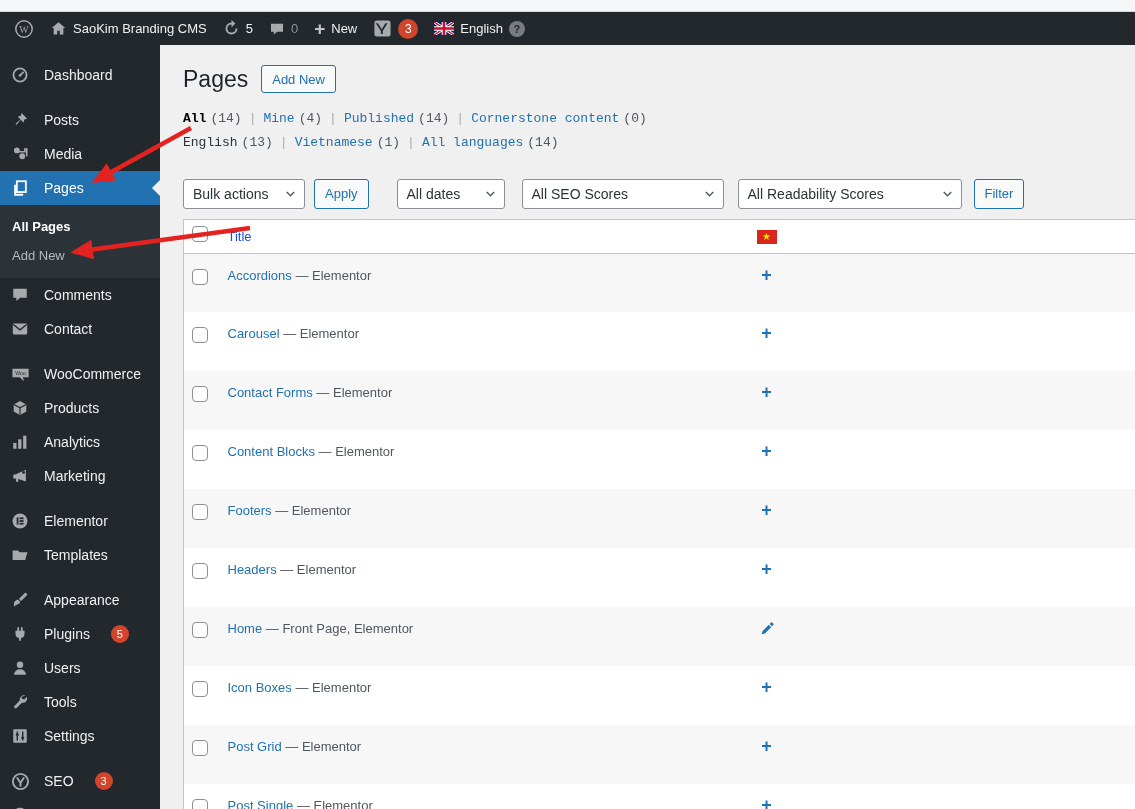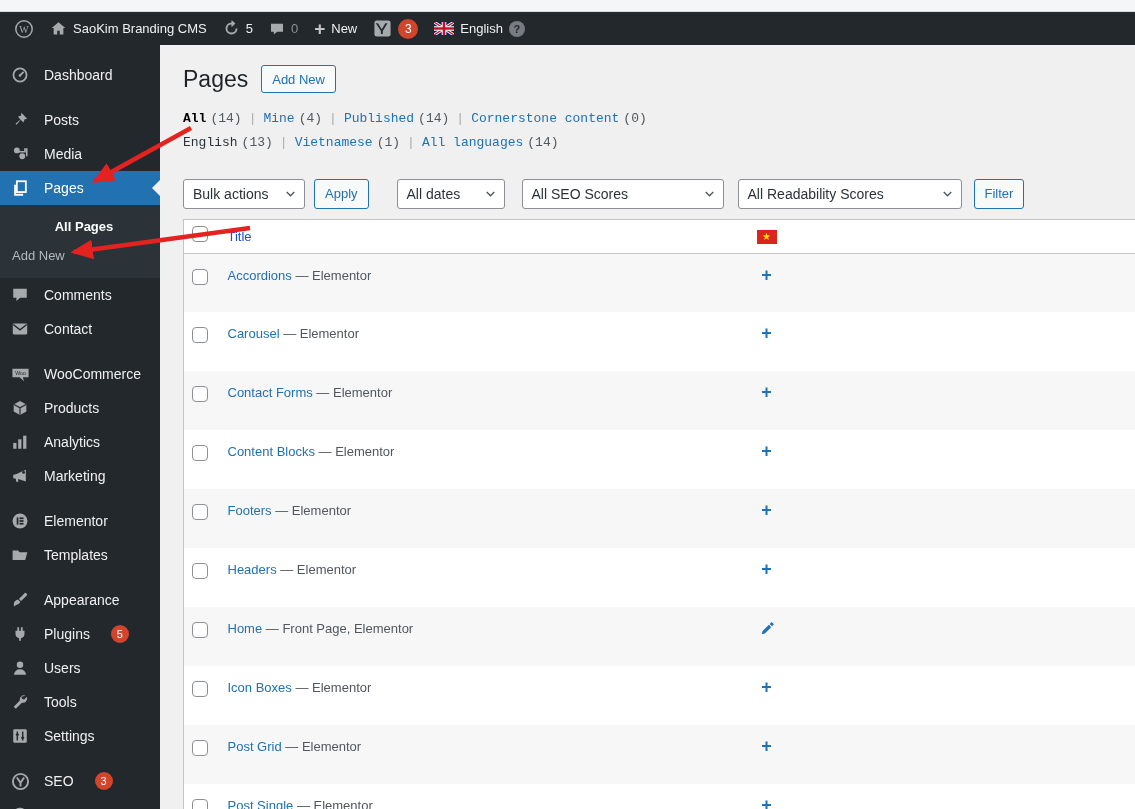--- a/index.html
+++ b/index.html
@@ -45,21 +45,21 @@
   .menu-label { white-space:nowrap; }
   .menu-sep { height:11px; list-style:none; }
   .menu-item.active { background:#2271b1; color:#fff; }
   .menu-item.active .menu-icon { color:#fff; }
   .menu-item.active::after {
     content:""; position:absolute; right:0; top:50%; margin-top:-8px;
     border:8px solid transparent; border-right-color:#f0f0f1;
   }
   .submenu { list-style:none; margin:0; padding:7px 0 8px 0; background:#2c3338; }
   .submenu li { padding:7px 4px 7px 12px; color:#b4b9be; font-size:13px; cursor:pointer; }
-  .submenu li.current { color:#fff; font-weight:700;text-align:center; }
+  .submenu li.current { color:#fff; font-weight:700; }
   .menu-badge {
     margin-left:7px; background:#d0452c; color:#fff; border-radius:50%;
     min-width:18px; height:18px; line-height:18px; text-align:center; font-size:11px; padding:0 2px;
   }
 
   
   #content { position:absolute; left:160px; top:45px; right:0; bottom:0; background:#f0f0f1; padding-left:23px; overflow:hidden; }
   .page-header { margin-top:20px; display:flex; align-items:center; gap:13px; }
   h1.page-title { font-size:23px; font-weight:400; color:#1d2327; margin:0; line-height:1.25; }
   .button {

